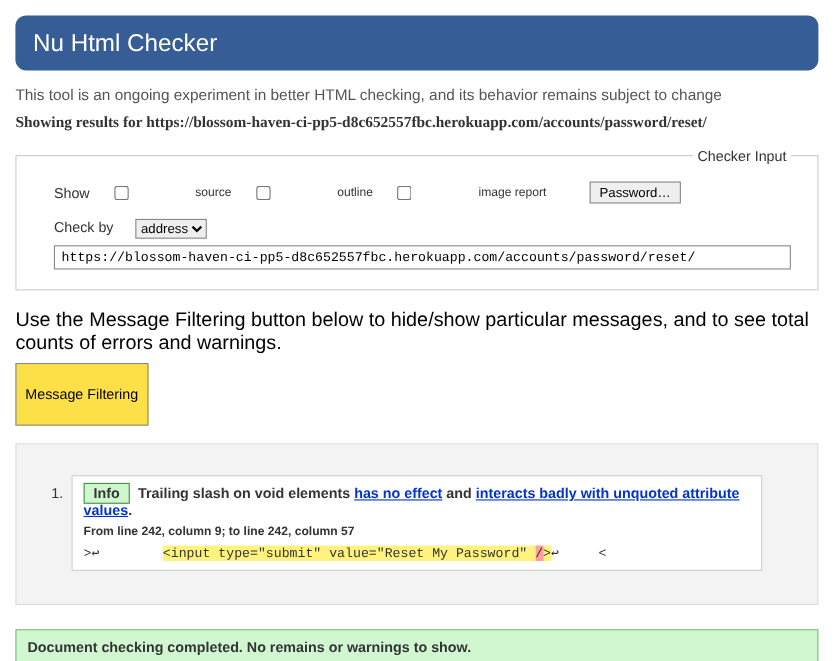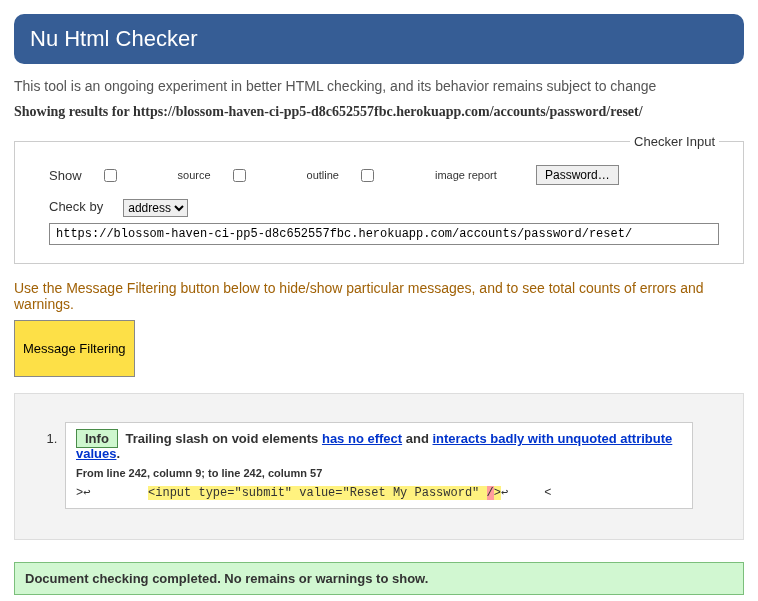--- a/index.html
+++ b/index.html
@@ -69,22 +69,22 @@
     }
     .url-input {
       width: 100%;
       font-family: "Courier New", monospace;
       font-size: 12px;
       padding: 3px 6px;
       border: 1px solid #888;
       margin-top: 4px;
     }
     .filter-hint {
-      color: #a16207;
-      font-size: 14px;
+      color: #000000;
+      font-size: 18px;
       margin: 4px 0 8px 0;
     }
     .msg-filter-btn {
       font-size: 13px;
       padding: 20px 8px;
       border: 1px solid #888;
       background: #fde047;
       cursor: pointer;
     }
     .results-block {

